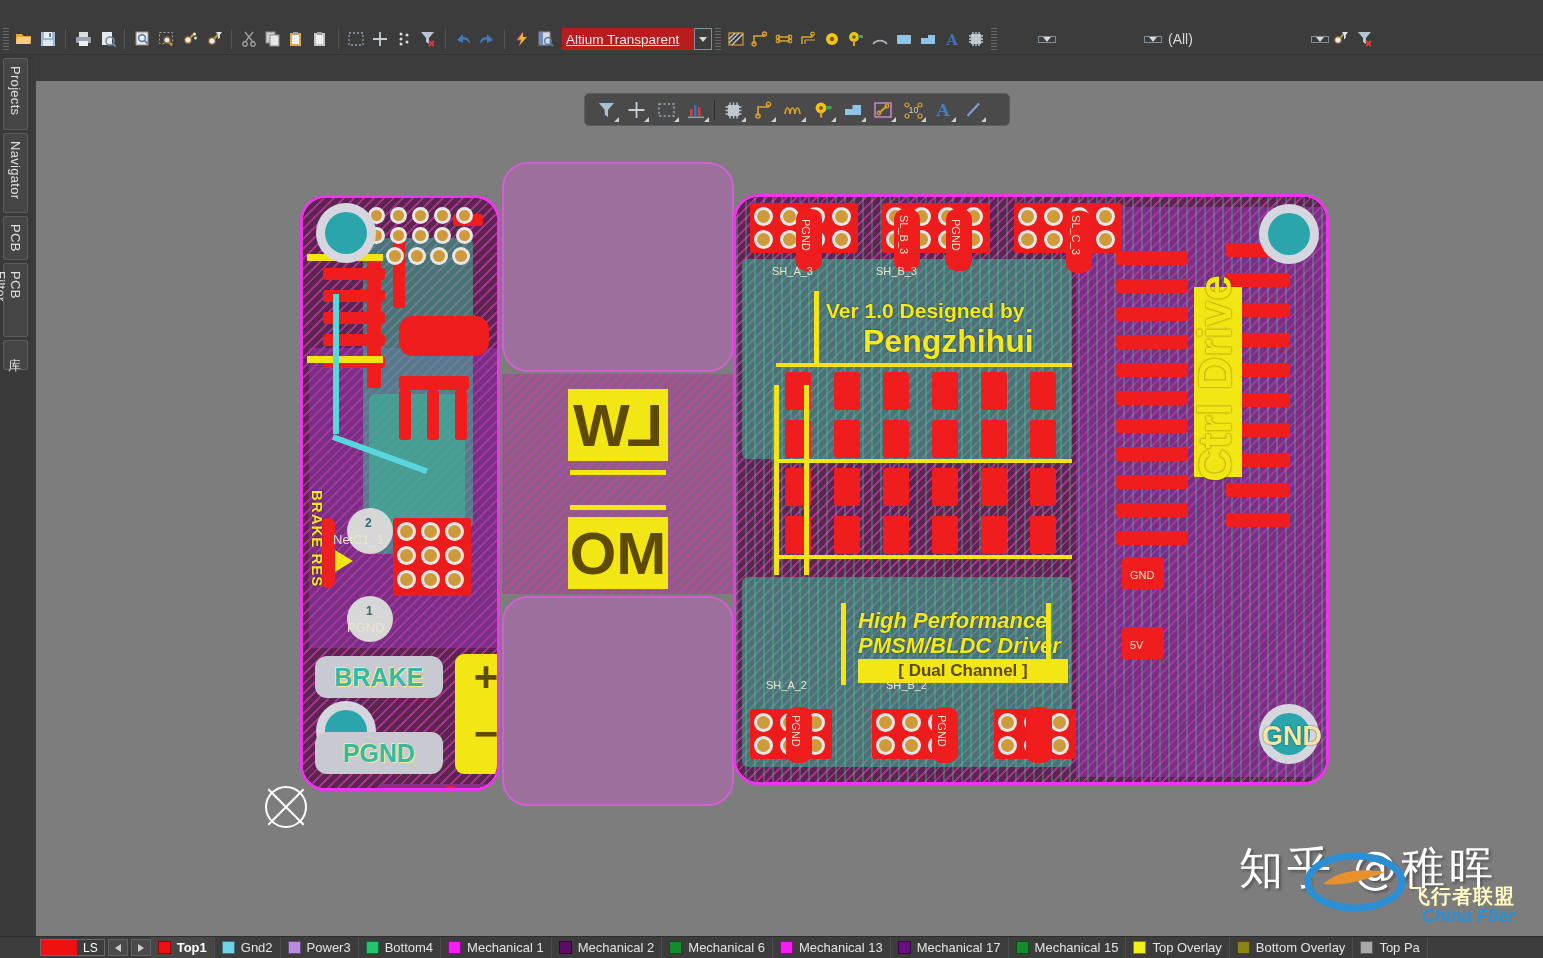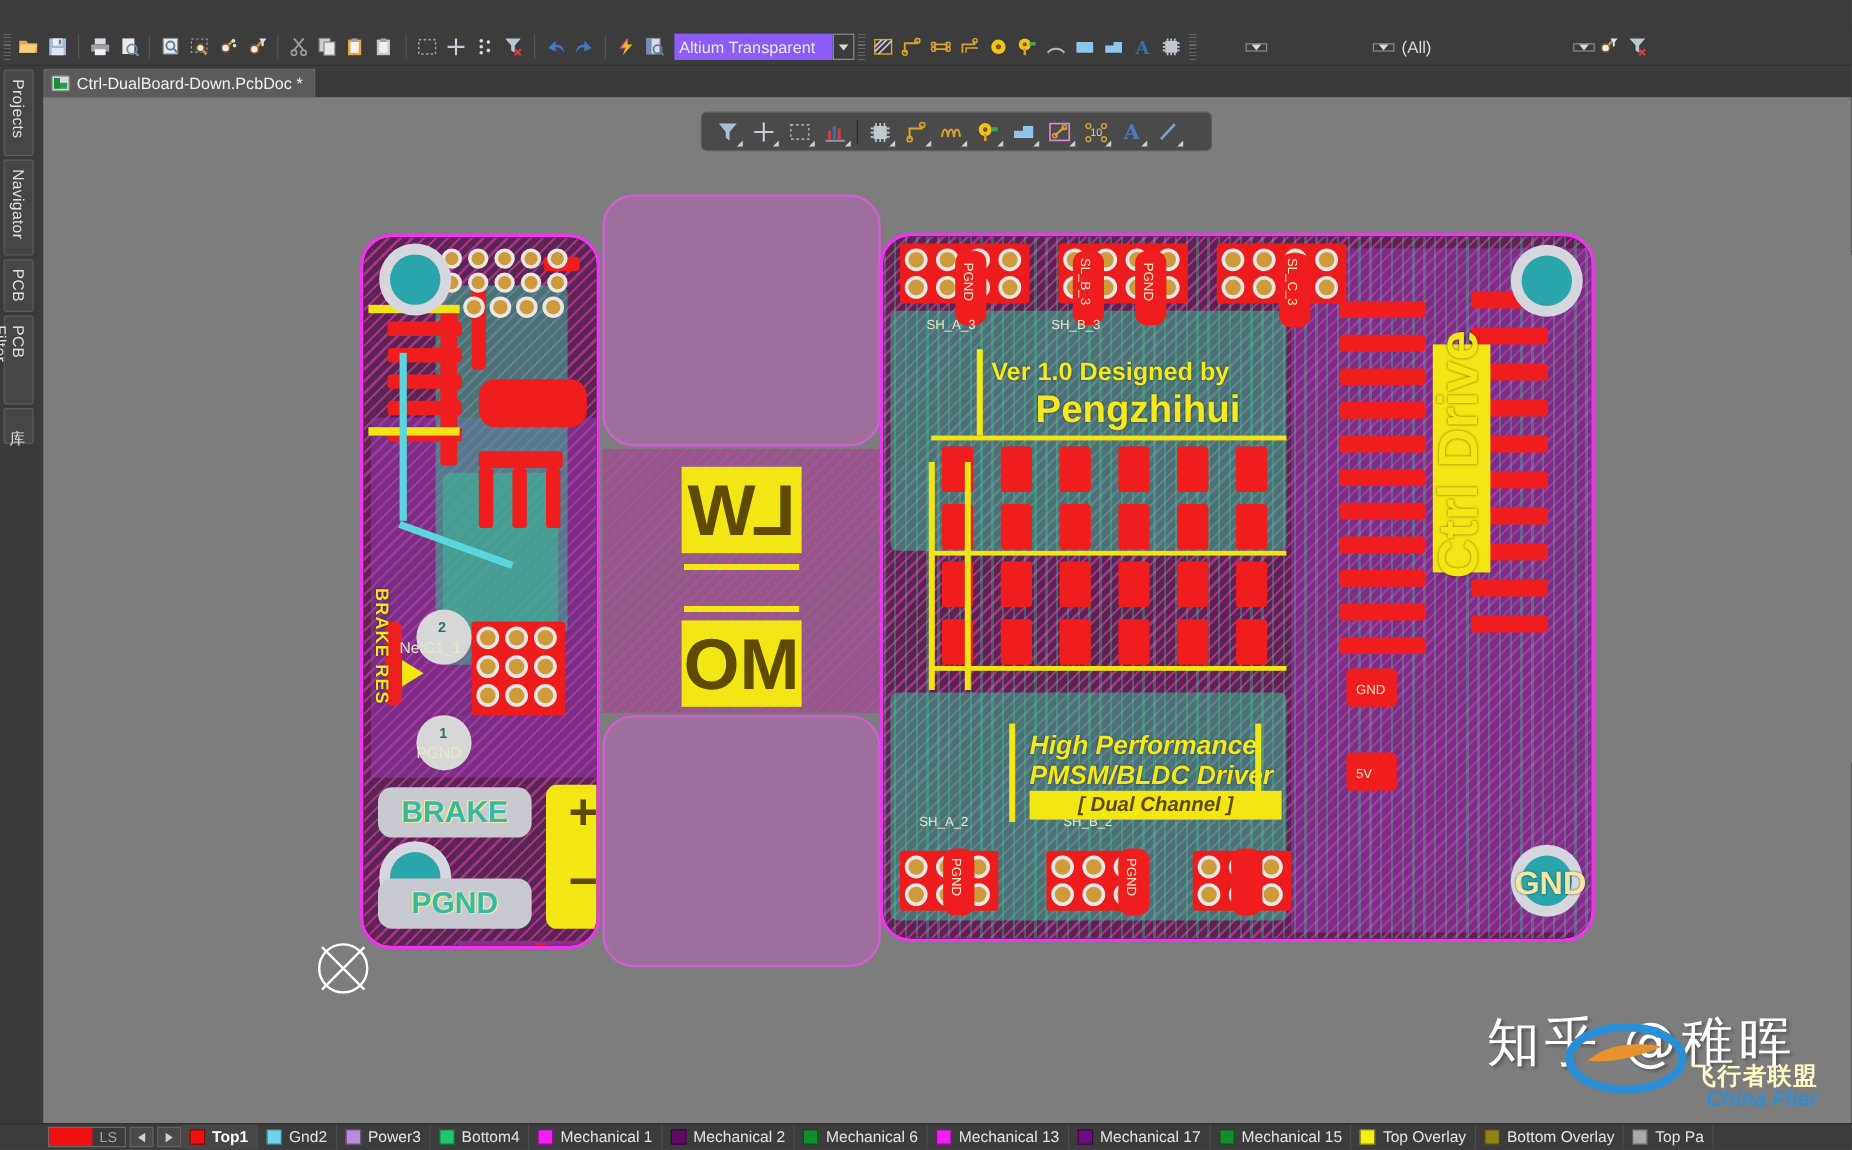--- a/index.html
+++ b/index.html
@@ -39,23 +39,23 @@
   .tb-sep { width: 1px; height: 20px; background: #555; margin: 0 5px; flex: 0 0 auto; }
   .tb-btn {
     width: 24px; height: 24px; display: flex; align-items: center; justify-content: center;
     flex: 0 0 auto; position: relative; cursor: default;
   }
   .tb-btn svg { display: block; }
   .tb-combo {
     height: 22px; margin-left: 4px; display: flex; align-items: stretch; flex: 0 0 auto;
   }
   .tb-combo .txt {
-    width: 132px; background: #8b5cf6; color: #e8e8e8; font-size: 13.5px;
+    width: 132px; background: #b91c1c; color: #e8e8e8; font-size: 13.5px;
     display: flex; align-items: center; padding-left: 4px;
-    overflow: hidden; white-space: nowrap;
+    overflow: hidden; white-space: nowrap; text-decoration: underline;
   }
   .arrowbox {
     width: 18px; border: 1px solid #7e8f99; background: #3c3c3c;
     display: flex; align-items: center; justify-content: center; cursor: pointer;
   }
   .arrowbox::after {
     content: ""; width: 0; height: 0;
     border-left: 4px solid transparent; border-right: 4px solid transparent;
     border-top: 5px solid #d8d8d8;
   }
@@ -232,21 +232,21 @@
   .layerbar {
     position: absolute; left: 0; bottom: 0; width: 1543px; height: 22px;
     background: #3c3c3c; display: flex; align-items: center;
     border-top: 1px solid #2f2f2f; overflow: hidden;
   }
   .ls-chip {
     display: flex; align-items: center; margin-left: 40px; flex: 0 0 auto;
     border: 1px solid #6a6a6a; height: 17px; cursor: pointer;
   }
   .ls-chip .sw { width: 36px; height: 15px; background: #ef1111; }
-  .ls-chip .tx { color: #a3a3a3; font-size: 12px; padding: 0 6px; }
+  .ls-chip .tx { color: #ffffff; font-size: 12px; padding: 0 6px; }
   .nav-btn {
     width: 20px; height: 17px; background: #4a4a4a; border: 1px solid #636363;
     margin-left: 3px; display: flex; align-items: center; justify-content: center;
     flex: 0 0 auto; cursor: pointer;
   }
   .nav-btn::after {
     content: ""; width: 0; height: 0;
     border-top: 4px solid transparent; border-bottom: 4px solid transparent;
   }
   .nav-prev::after { border-right: 6px solid #cfcfcf; }
@@ -514,26 +514,20 @@
   </div>
 
   <div class="leftrail">
     <div class="rail-tab" style="height:72px">Projects</div>
     <div class="rail-tab" style="height:80px">Navigator</div>
     <div class="rail-tab" style="height:44px">PCB</div>
     <div class="rail-tab" style="height:74px">PCB Filter</div>
     <div class="rail-tab" style="height:30px">库</div>
   </div>
 
-  <div class="tabbar">
-    <div class="doctab">
-      <span class="ico"></span>
-      <span>Ctrl-DualBoard-Down.PcbDoc *</span>
-    </div>
-  </div>
 
   <div class="canvas">
 
     <div class="floattb">
       <div class="ftb-btn corner">
         <svg width="19" height="18" viewBox="0 0 19 18">
             <path d="M2 2h15l-6 7v7l-3.2-2.2V9z" fill="#a9bfd2"></path>
           </svg>
       </div>
       <div class="ftb-btn corner">
@@ -883,21 +877,21 @@
         <div class="trace-yel" style="left:38px;top:188px;width:5px;height:190px;"></div>
 
       </div>
 
       <div class="silk" style="left:790px; top:218px; font-size:21px;">Ver 1.0  Designed by</div>
       <div class="silk" style="left:827px; top:242px; font-size:32px;">Pengzhihui</div>
       <div style="position:absolute;left:778px;top:210px;width:5px;height:72px;background:#f3e615;"></div>
 
       <div class="silk silk-ital" style="left:822px; top:527px; font-size:22px;">High  Performance</div>
       <div class="silk silk-ital" style="left:822px; top:552px; font-size:22px;">PMSM/BLDC Driver</div>
-      <div class="silk-box" style="left:822px; top:578px; width:210px; height:24px; font-size:17px; font-style:italic;">[ Dual Channel ]</div>
+      <div class="silk-box" style="left:822px; top:578px; width:210px; height:24px; font-size:17px; ">[ Dual Channel ]</div>
       <div style="position:absolute;left:805px;top:522px;width:5px;height:82px;background:#f3e615;"></div>
       <div style="position:absolute;left:1010px;top:522px;width:5px;height:58px;background:#f3e615;"></div>
 
       <div class="wm-zhihu">知乎 @稚晖</div>
       <div class="wm-ring">
         <svg width="120" height="82" viewBox="0 0 120 82">
           <ellipse cx="60" cy="46" rx="47" ry="26" fill="none" stroke="#2b8fd6" stroke-width="7"></ellipse>
           <path d="M28 48 C44 34, 66 32, 90 36 C72 44, 50 50, 28 48 Z" fill="#e8922e"></path>
         </svg>
       </div>

